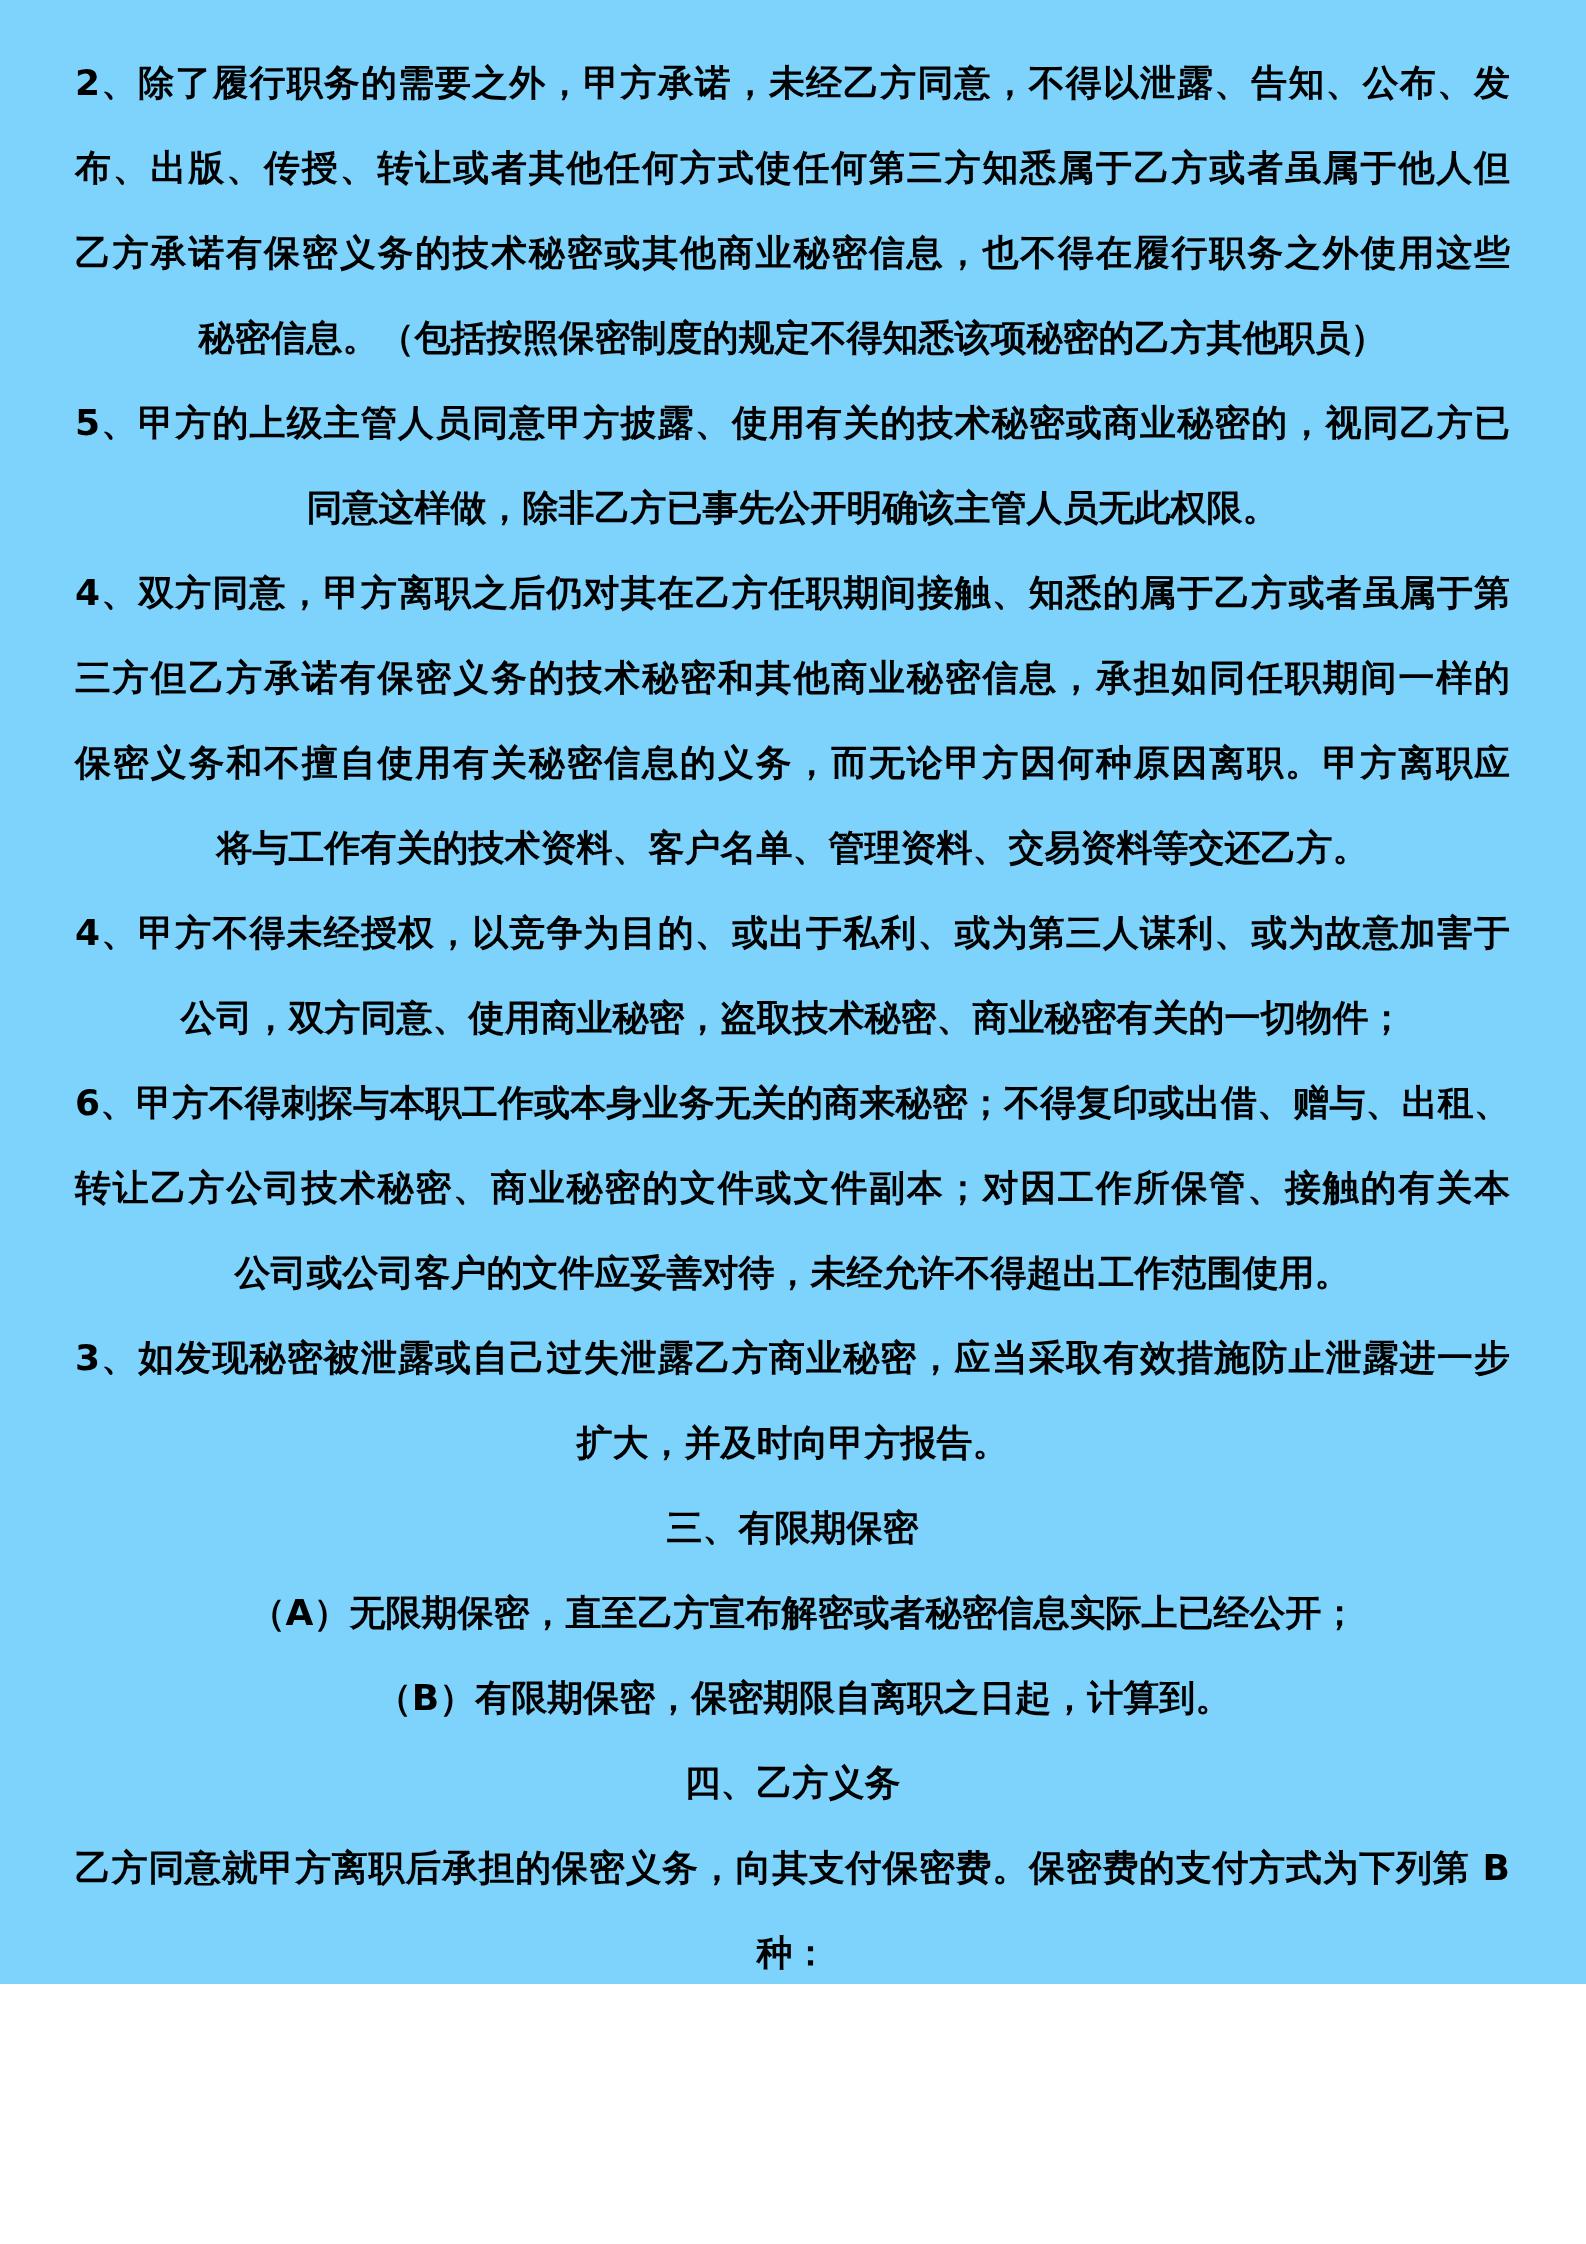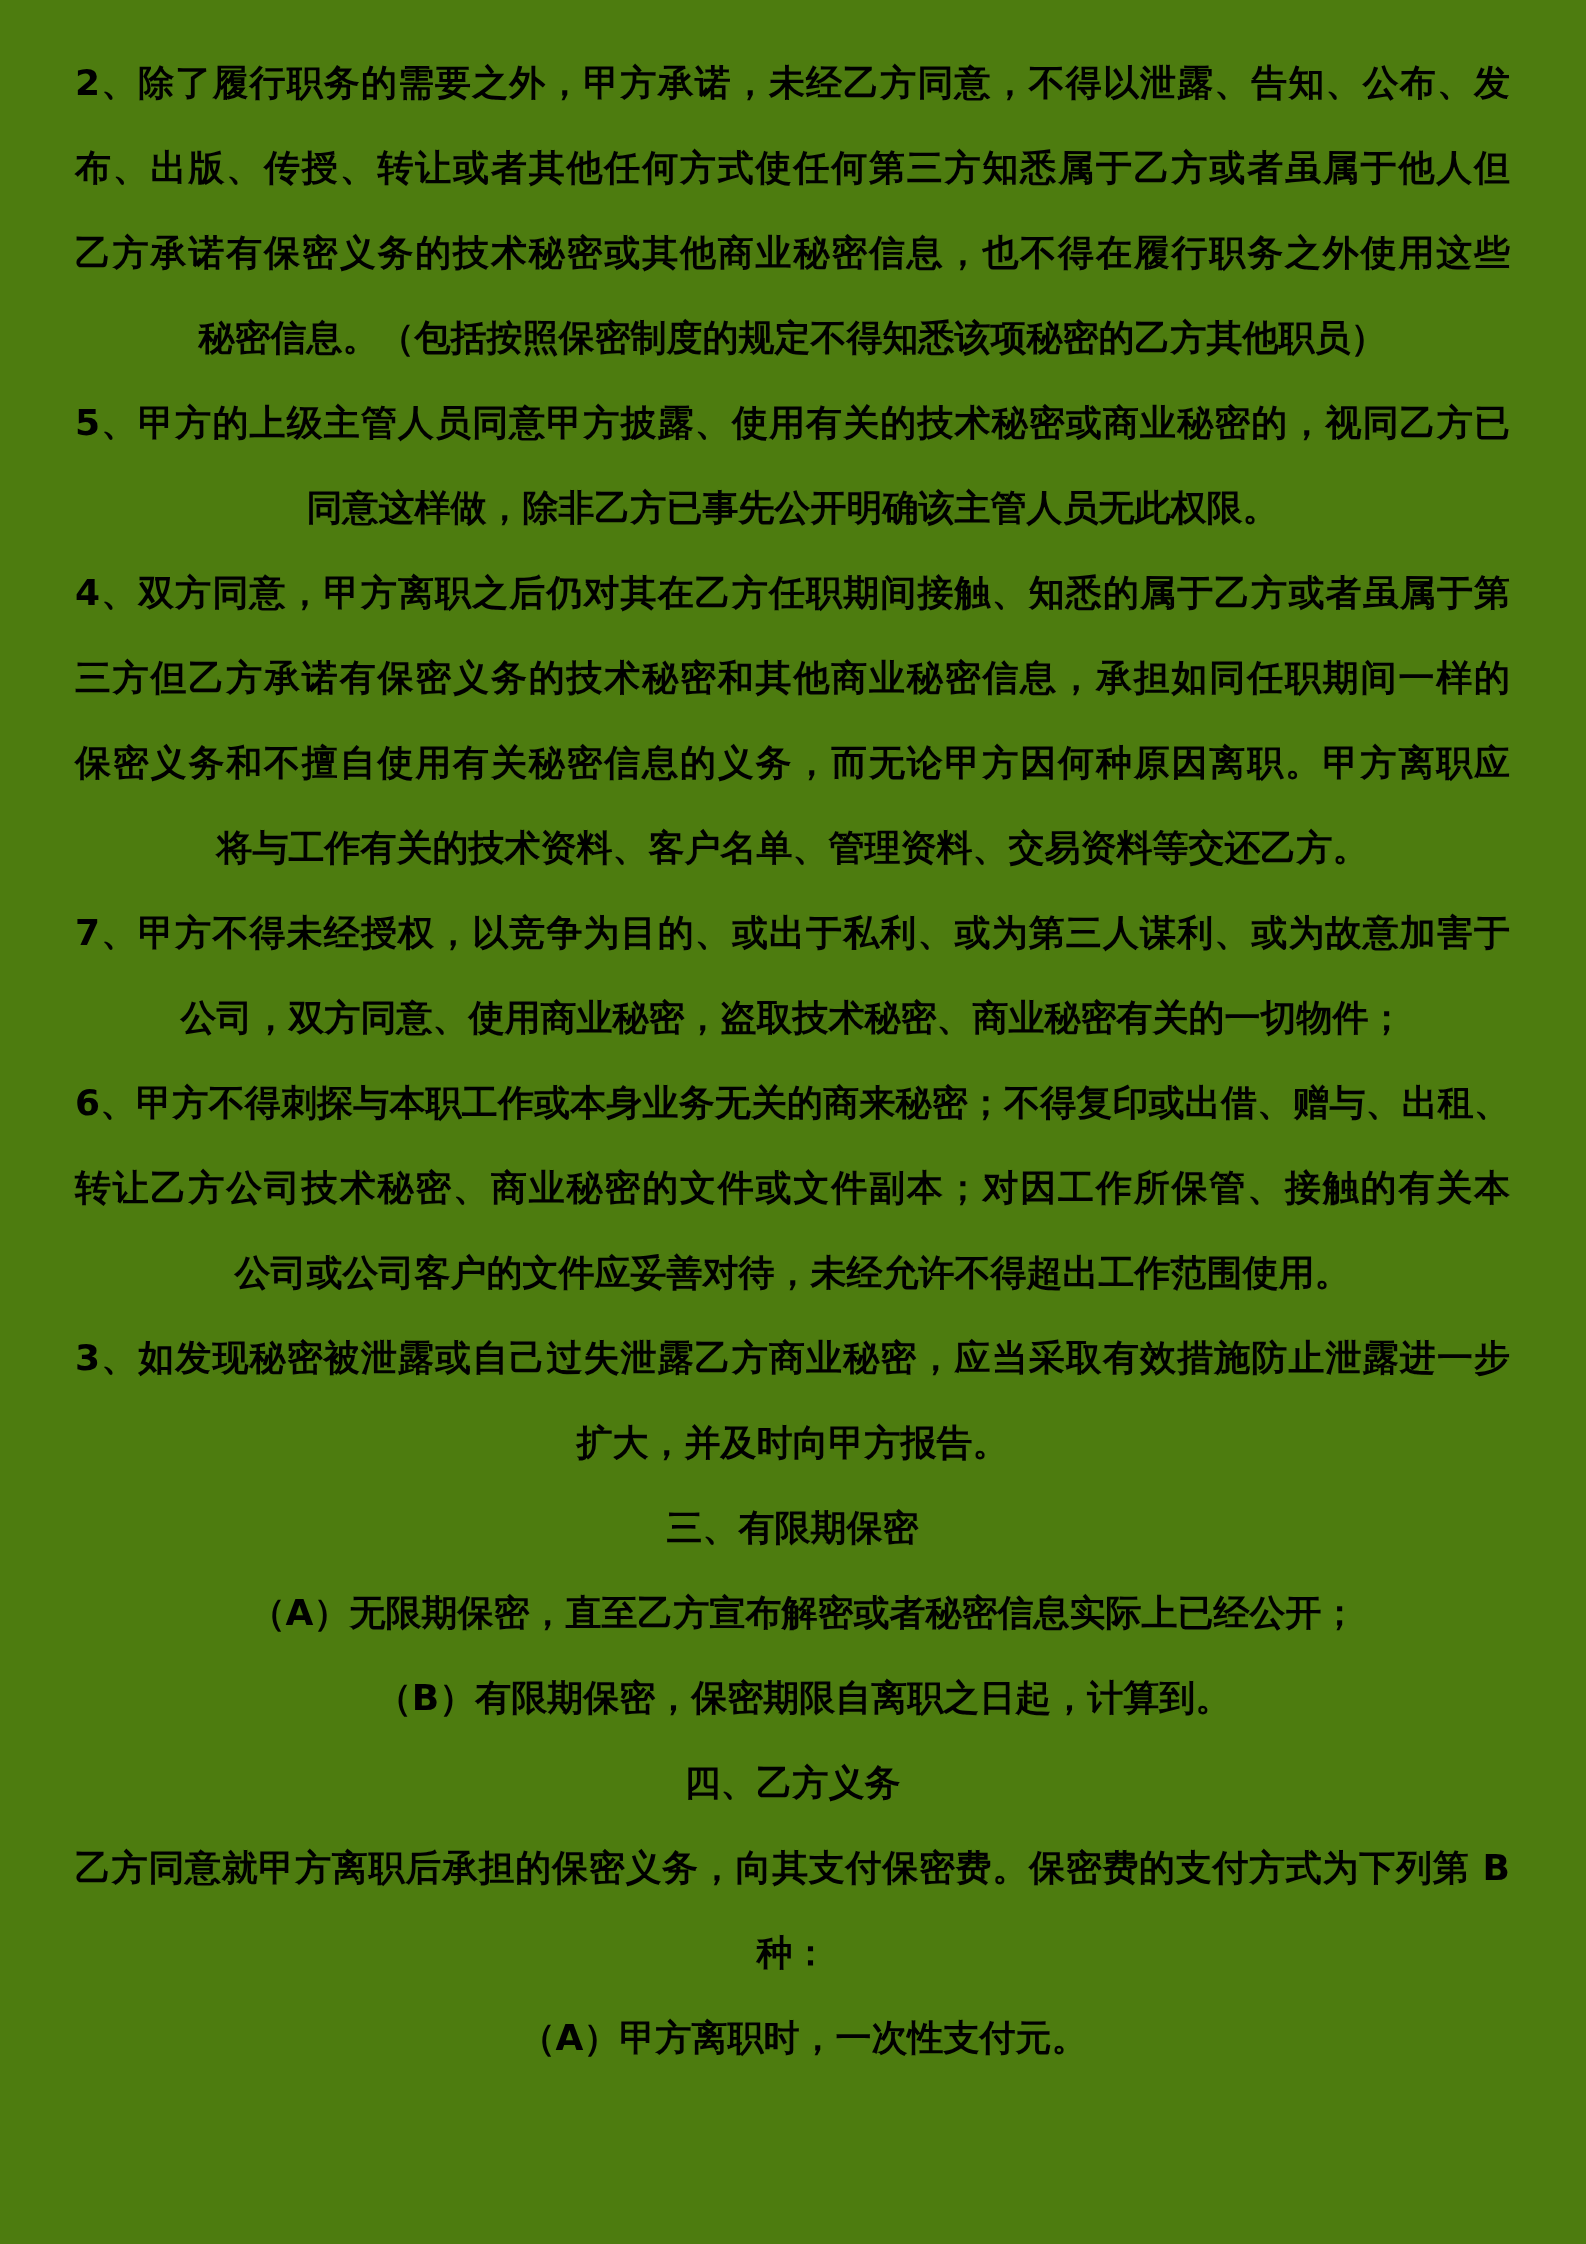--- a/index.html
+++ b/index.html
@@ -3,22 +3,22 @@
 <meta charset="utf-8">
 <style>
   html, body {
     margin: 0;
     padding: 0;
     background: #ffffff;
   }
   .page {
     position: relative;
     width: 1586px;
-    height: 2244px;
-    background: #4d7c0f;
+    height: 1984px;
+    background: #7dd3fc;
     box-sizing: border-box;
     padding: 40px 76px 0 75px;
     font-family: "DejaVu Sans", sans-serif;
     font-weight: bold;
     font-size: 36px;
     line-height: 85px;
     color: #000000;
     overflow: hidden;
   }
   .line {
@@ -42,21 +42,21 @@
   <div class="line j">2、除了履行职务的需要之外，甲方承诺，未经乙方同意，不得以泄露、告知、公布、发</div>
   <div class="line j">布、出版、传授、转让或者其他任何方式使任何第三方知悉属于乙方或者虽属于他人但</div>
   <div class="line j">乙方承诺有保密义务的技术秘密或其他商业秘密信息，也不得在履行职务之外使用这些</div>
   <div class="line">秘密信息。（包括按照保密制度的规定不得知悉该项秘密的乙方其他职员）</div>
   <div class="line j">5、甲方的上级主管人员同意甲方披露、使用有关的技术秘密或商业秘密的，视同乙方已</div>
   <div class="line">同意这样做，除非乙方已事先公开明确该主管人员无此权限。</div>
   <div class="line j">4、双方同意，甲方离职之后仍对其在乙方任职期间接触、知悉的属于乙方或者虽属于第</div>
   <div class="line j">三方但乙方承诺有保密义务的技术秘密和其他商业秘密信息，承担如同任职期间一样的</div>
   <div class="line j">保密义务和不擅自使用有关秘密信息的义务，而无论甲方因何种原因离职。甲方离职应</div>
   <div class="line">将与工作有关的技术资料、客户名单、管理资料、交易资料等交还乙方。</div>
-  <div class="line j">7、甲方不得未经授权，以竞争为目的、或出于私利、或为第三人谋利、或为故意加害于</div>
+  <div class="line j">4、甲方不得未经授权，以竞争为目的、或出于私利、或为第三人谋利、或为故意加害于</div>
   <div class="line">公司，双方同意、使用商业秘密，盗取技术秘密、商业秘密有关的一切物件；</div>
   <div class="line j">6、甲方不得刺探与本职工作或本身业务无关的商来秘密；不得复印或出借、赠与、出租、</div>
   <div class="line j">转让乙方公司技术秘密、商业秘密的文件或文件副本；对因工作所保管、接触的有关本</div>
   <div class="line">公司或公司客户的文件应妥善对待，未经允许不得超出工作范围使用。</div>
   <div class="line j">3、如发现秘密被泄露或自己过失泄露乙方商业秘密，应当采取有效措施防止泄露进一步</div>
   <div class="line">扩大，并及时向甲方报告。</div>
   <div class="line">三、有限期保密</div>
   <div class="line indent">（A）无限期保密，直至乙方宣布解密或者秘密信息实际上已经公开；</div>
   <div class="line indent">（B）有限期保密，保密期限自离职之日起，计算到。</div>
   <div class="line">四、乙方义务</div>

